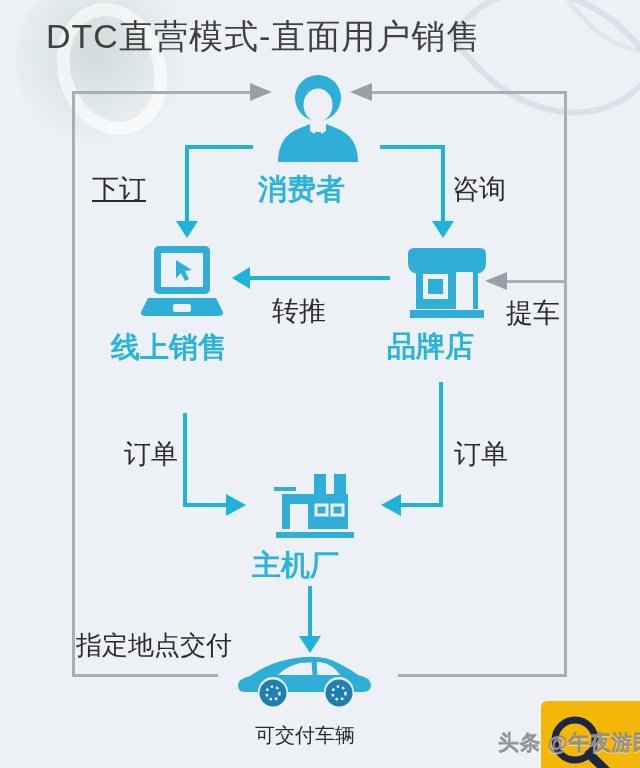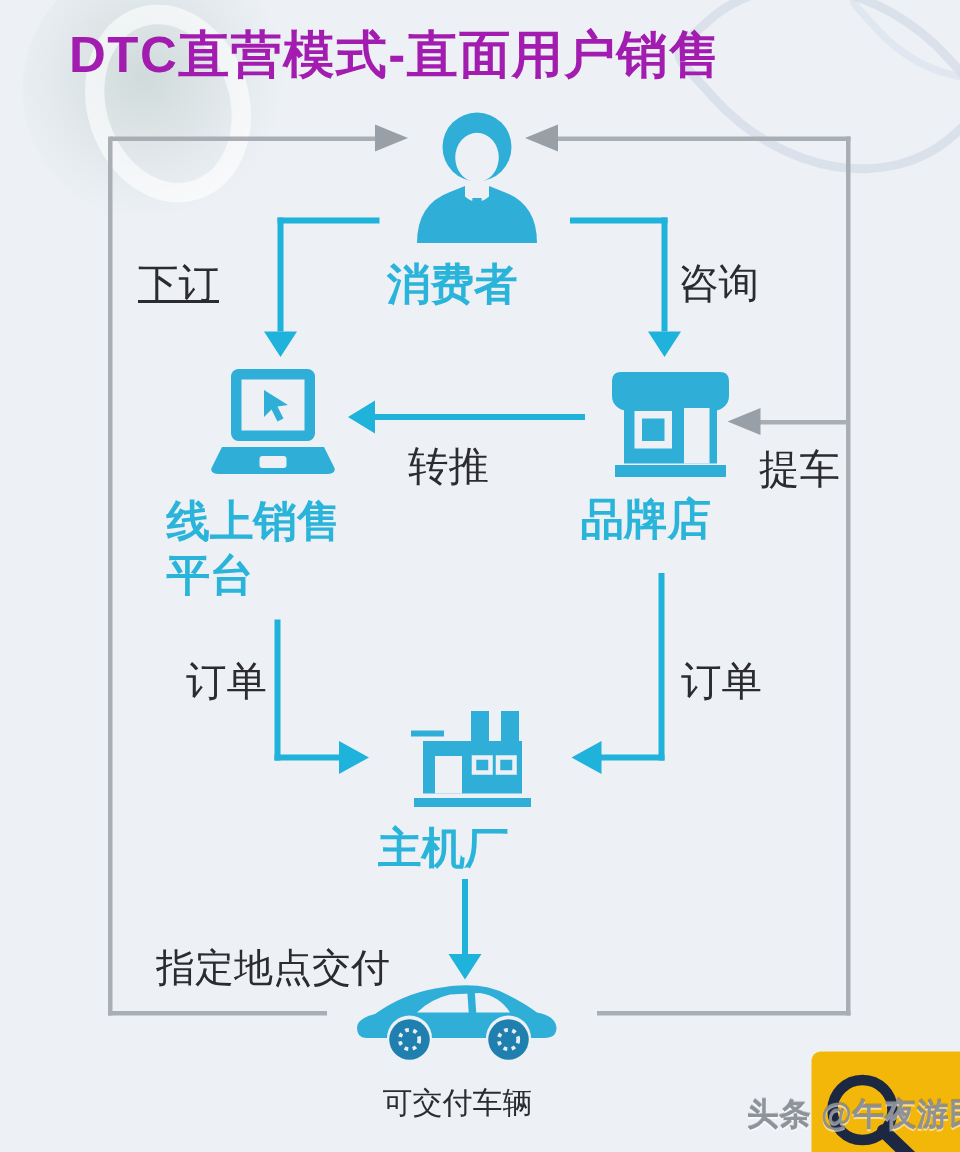--- a/index.html
+++ b/index.html
@@ -9,21 +9,21 @@
   
   .deco-blob{position:absolute;left:15px;top:-30px;width:180px;height:180px;border-radius:50%;
     background:radial-gradient(circle at 45% 45%, rgba(186,201,197,0.55), rgba(186,201,197,0) 68%);}
   .deco-ring{position:absolute;left:58px;top:2px;width:82px;height:108px;border:13px solid rgba(255,255,255,0.6);
     border-radius:50%;transform:rotate(-18deg);}
   .deco-leaf1{position:absolute;left:468px;top:-18px;width:160px;height:128px;
     border:6px solid rgba(209,217,229,0.65);border-radius:75% 8% 75% 8%;transform:rotate(48deg);}
   .deco-leaf2{position:absolute;left:580px;top:-40px;width:110px;height:90px;
     border:5px solid rgba(214,222,233,0.5);border-radius:75% 8% 75% 8%;transform:rotate(48deg);}
 
-  .title{position:absolute;left:46px;top:14px;font-size:34px;font-weight:700;color:#a21caf;
+  .title{position:absolute;left:46px;top:14px;font-size:34px;font-weight:400;color:#404040;
     letter-spacing:1px;white-space:nowrap;}
 
   
   .hline,.vline{position:absolute;}
   .gray{background:#a9aeb5;}
   .cyan{background:#1fb2da;}
   .hline{height:3px;}
   .vline{width:3px;}
   .hline.cy{height:4px;}
   .vline.cy{width:4px;}
@@ -147,32 +147,31 @@
       <rect x="76" y="9" width="5" height="15" fill="#2fafd8" transform="rotate(-4 78 16)"></rect>
       <circle cx="37" cy="41" r="13.5" fill="#1f7fae"></circle>
       <circle cx="37" cy="41" r="6.5" fill="none" stroke="#e8eef4" stroke-width="2.5" stroke-dasharray="2.5,3"></circle>
       <circle cx="103" cy="41" r="13.5" fill="#1f7fae"></circle>
       <circle cx="103" cy="41" r="6.5" fill="none" stroke="#e8eef4" stroke-width="2.5" stroke-dasharray="2.5,3"></circle>
     </svg>
   </span>
 
   <div class="node-label" style="left:258px;top:170px;width:120px;">消费者</div>
   <div class="node-label" style="left:111px;top:328px;width:140px;">线上销售</div>
-  <div class="node-label" style="left:111px;top:364px;width:140px;">平台</div>
   <div class="node-label" style="left:387px;top:327px;width:120px;">品牌店</div>
   <div class="node-label" style="left:252px;top:546px;width:120px;">主机厂</div>
   <div class="flow-label" style="left:235px;top:722px;width:140px;font-size:20px;text-align:center;">可交付车辆</div>
 
   <div class="flow-label" style="left:92px;top:171px;text-decoration:underline;">下订</div>
   <div class="flow-label" style="left:452px;top:171px;text-align:center;">咨询</div>
   <div class="flow-label" style="left:272px;top:293px;">转推</div>
   <div class="flow-label" style="left:506px;top:295px;">提车</div>
   <div class="flow-label" style="left:124px;top:436px;">订单</div>
   <div class="flow-label" style="left:454px;top:436px;">订单</div>
-  <div class="flow-label" style="left:104px;top:628px;font-size:26px;text-align:right;">指定地点交付</div>
+  <div class="flow-label" style="left:76px;top:628px;font-size:26px;text-align:right;">指定地点交付</div>
 
   <div class="logo">
     <svg width="99" height="67" viewBox="0 0 99 67">
       <circle cx="34" cy="39" r="20" fill="none" stroke="#1c2742" stroke-width="7"></circle>
       <line x1="48" y1="53" x2="74" y2="78" stroke="#1c2742" stroke-width="9" stroke-linecap="round"></line>
     </svg>
   </div>
   <div class="wm-text">头条 @午夜游民</div>
 
 </div>

